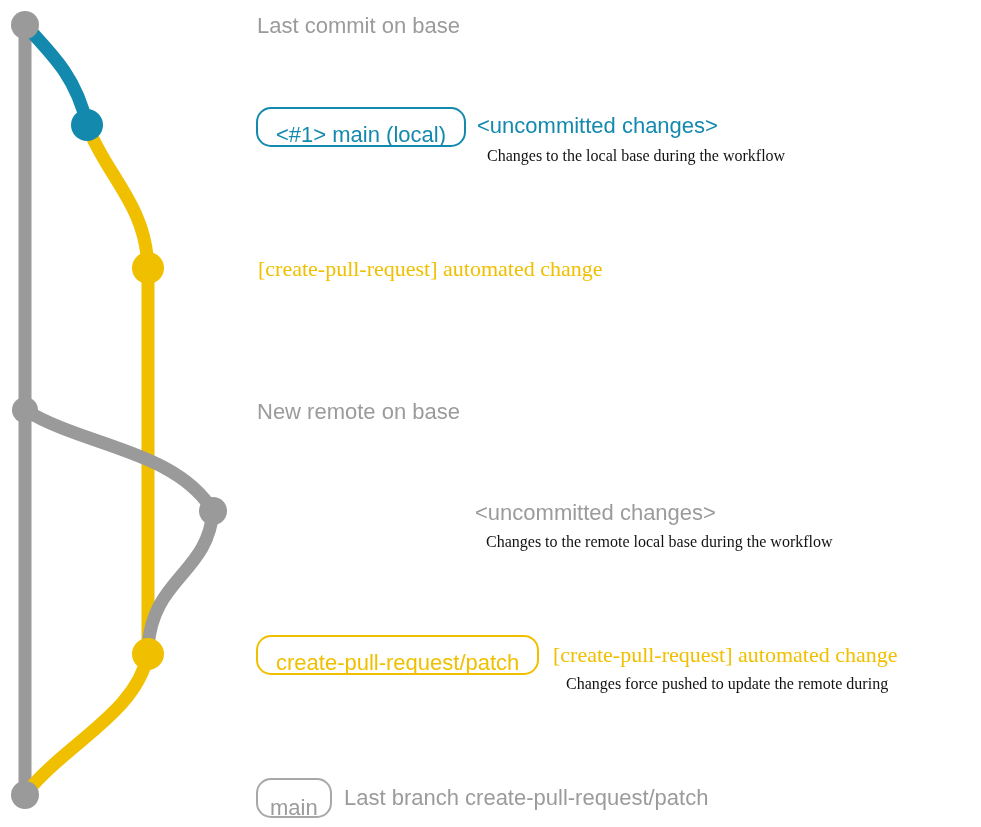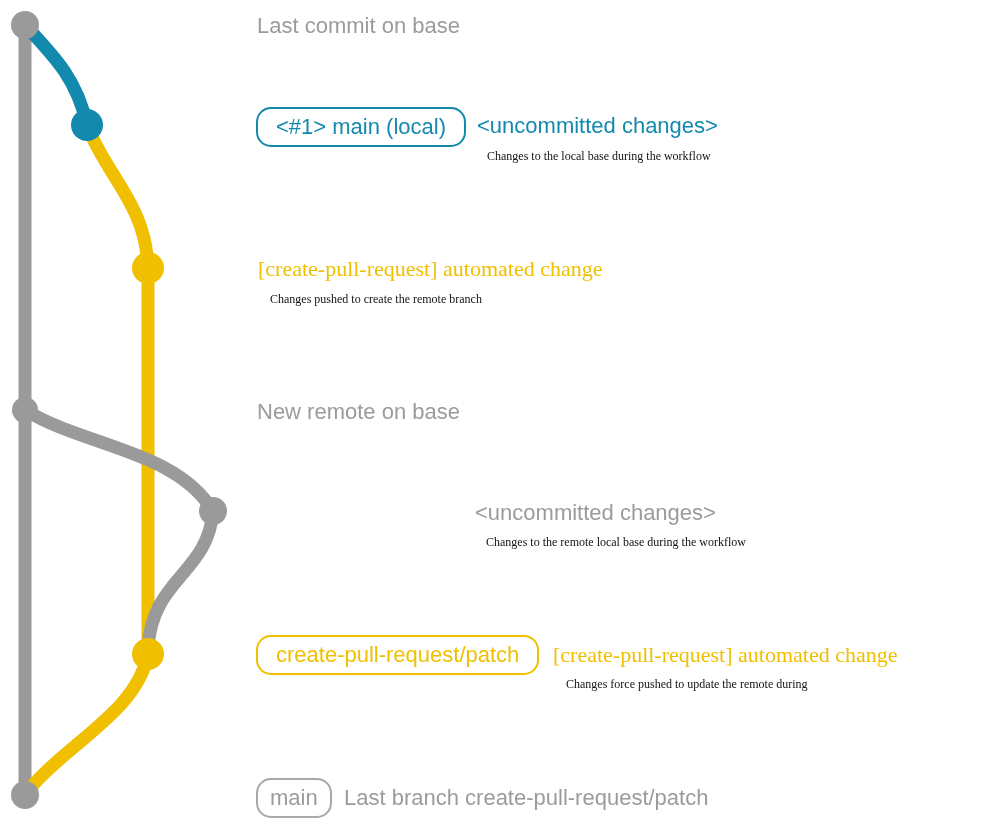--- a/index.html
+++ b/index.html
@@ -23,41 +23,41 @@
     font-size:22px;
     white-space:nowrap;
     line-height:26px;
   }
   .t.gray{color:var(--grayText,#9b9b9b);}
   .t.teal{color:var(--teal,#1489ae);}
   .t.yellow{color:var(--yellow,#f0c000);font-family:Liberation Serif, serif;}
   .serif{
     position:absolute;
     font-family:"Liberation Serif",serif;
-    font-size:12px;
+    font-size:16px;
     color:var(--caption,#121212);
     white-space:nowrap;
     line-height:24px;
   }
   .badge{
     position:absolute;
     box-sizing:border-box;
     height:40px;
     line-height:36px;
     border:2px solid;
     border-radius:15px;
-    padding:0 18px;
+    padding:8px 18px;
     font-size:22px;
     white-space:nowrap;
     background:transparent;
   }
   .badge.teal{color:var(--teal,#1489ae);border-color:var(--teal,#1489ae);}
   .badge.yellow{color:var(--yellow,#f0c000);border-color:var(--yellow,#f0c000);}
   .badge.gray{color:var(--grayText,#9b9b9b);border-color:var(--grayBorder,#a8a8a8);}
-  .badge.small{padding:0 12px;}
+  .badge.small{padding:10px 12px;}
 </style>
 </head>
 <body>
 
 <div class="stage">
 
   <svg class="graph" width="240" height="827" viewBox="0 0 240 827">
     <path class="s gray" d="M25,25 L25,795"></path>
     <path class="s teal" d="M25,25 C56,58 77,80 87,125"></path>
     <path class="s yellow" d="M87,125 C106,176 146,204 148,268"></path>
@@ -75,21 +75,20 @@
     <circle class="f gray" cx="25" cy="795" r="14"></circle>
   </svg>
 
   <div class="t gray" style="left:257px;top:13px">Last commit on base</div>
 
   <div class="badge teal" style="left:256px;top:107px">&lt;#1&gt; main (local)</div>
   <div class="t teal" style="left:477px;top:113px">&lt;uncommitted changes&gt;</div>
   <div class="serif" style="left:487px;top:144px">Changes to the local base during the workflow</div>
 
   <div class="t yellow" style="left:258px;top:256px">[create-pull-request] automated change</div>
-  <div class="serif" style="left:270px;top:287px">Changes pushed to create the remote branch</div>
 
   <div class="t gray" style="left:257px;top:399px">New remote on base</div>
 
   <div class="t gray" style="left:475px;top:500px">&lt;uncommitted changes&gt;</div>
   <div class="serif" style="left:486px;top:530px">Changes to the remote local base during the workflow</div>
 
   <div class="badge yellow" style="left:256px;top:635px">create-pull-request/patch</div>
   <div class="t yellow" style="left:553px;top:642px">[create-pull-request] automated change</div>
   <div class="serif" style="left:566px;top:672px">Changes force pushed to update the remote during</div>
 

